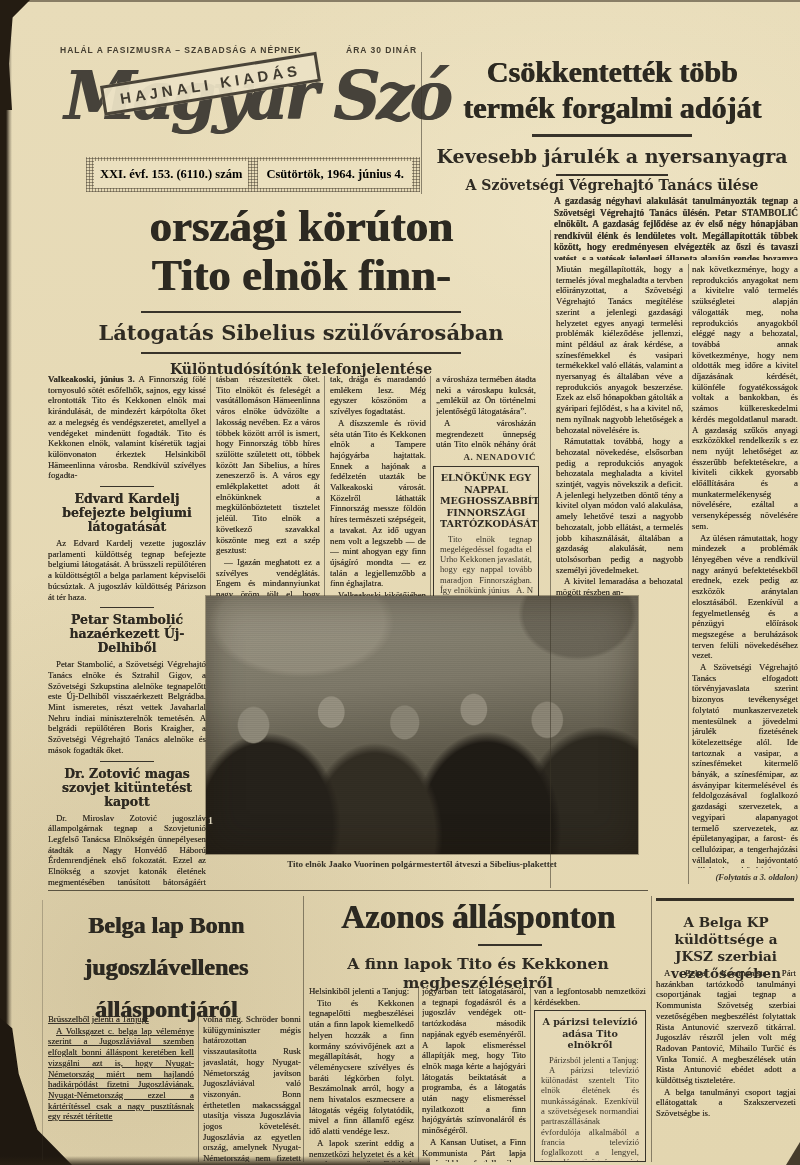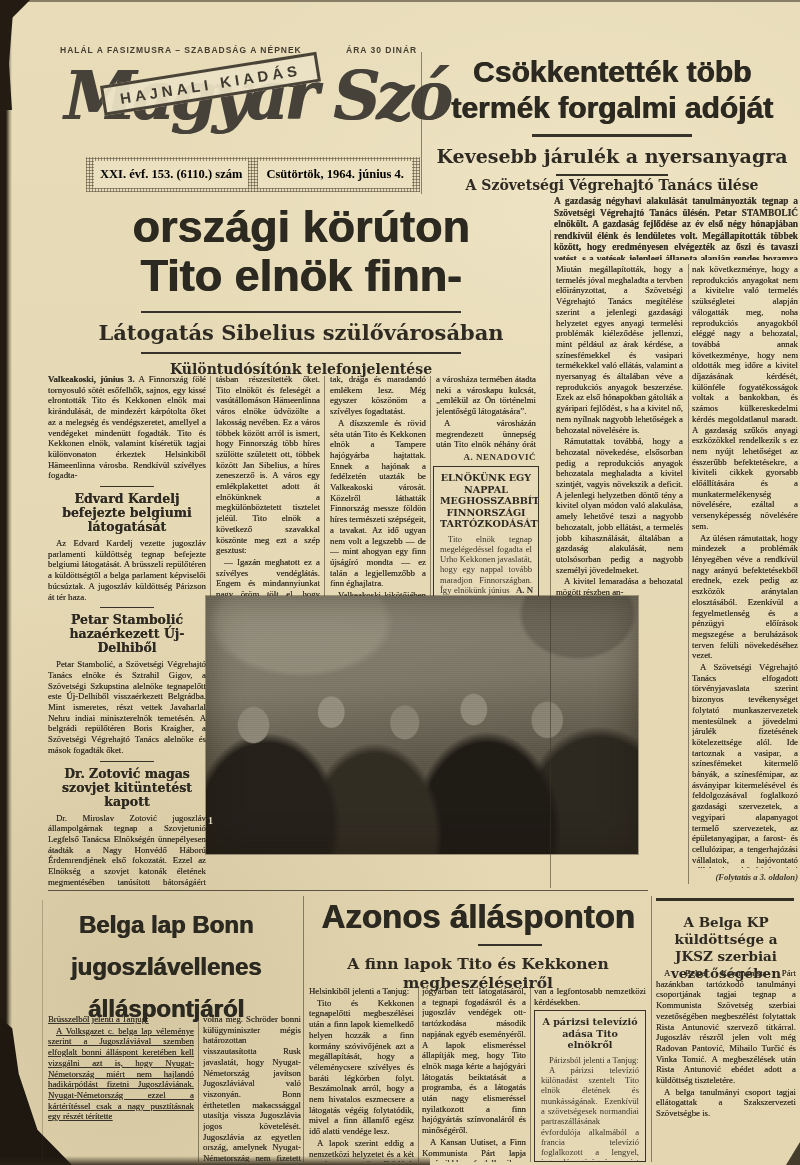--- a/index.html
+++ b/index.html
@@ -48,42 +48,42 @@
            letter-spacing:4px; color:#403b30; background:rgba(235,225,197,.94); white-space:nowrap; }
   .dateband { display:flex; align-items:stretch; gap:10px; padding:4px 8px;
               background-color:#e7dbb8;
               background-image:
                 repeating-linear-gradient(0deg, rgba(70,62,48,.5) 0 1px, transparent 1px 3px),
                 repeating-linear-gradient(90deg, rgba(70,62,48,.5) 0 1px, transparent 1px 3px); }
   .dateband .win { flex:1; background:#ebe0bf; display:flex; align-items:center; justify-content:center;
                    font-size:12.5px; font-weight:bold; color:#000000; white-space:nowrap; padding:1px 6px; }
 
   
-  .h-slab { font-family:Liberation Sans, sans-serif; font-weight:bold; color:#2c2921;
+  .h-slab { font-family:Liberation Serif, serif; font-weight:bold; color:#2c2921;
             text-align:center; text-shadow:.8px 0 0 currentColor; }
   .deck   { font-family:"DejaVu Serif",serif; font-weight:bold; color:#2f2b23; text-align:center; }
 
   
   .col { position:absolute; overflow:hidden; font-size:8.8px; line-height:10.7px;
          text-align:justify; color:#39342a; text-shadow:0 0 .35px rgba(55,48,36,.85); }
   .col p { text-indent:8px; margin-bottom:1px; }
   .col p.nind { text-indent:0; }
   .h3 { font-family:"DejaVu Serif",serif; font-size:12.5px; line-height:1.12; font-weight:bold;
         text-align:center; margin:4px 0; color:#2e2a22; text-indent:0; }
   .divider { width:54px; height:1px; background:#38332a; margin:5px auto; }
   .lead { font-weight:bold; font-size:9.3px; line-height:11.6px; }
   .byline { font-weight:bold; font-size:9px; letter-spacing:.5px; text-align:right; }
 
   .box-article { position:absolute; border:1px solid #38332a; padding:5px 6px; overflow:hidden;
                  background:rgba(233,222,191,.35); }
   .box-title { font-family:"DejaVu Serif",serif; font-weight:bold; text-align:center;
                font-size:9.6px; line-height:11.5px; color:#2e2a22; margin-bottom:4px; }
   .box-body { font-size:8.6px; line-height:10.3px; text-align:justify; }
   .box-body p { text-indent:8px; }
-  .box-sig { position:absolute; right:5px; bottom:2px; font-weight:bold; font-size:8.8px;
+  .box-sig { position:absolute; right:5px; bottom:2px; font-weight:normal; font-size:8.8px;
              background:#e7dbb8; padding-left:5px; }
 
   
   .photo { position:absolute; left:206px; top:596px; width:432px; height:258px;
            box-shadow: inset 0 0 36px rgba(30,22,8,.45), 0 0 0 1px rgba(50,42,28,.4);
            background-color:#6f6a5b;
            background-image:
              radial-gradient(90px 70px at 86% 7%, #46413660 0 60%, transparent 66%),
              radial-gradient(150px 90px at 22% 10%, #a29c8a88 0 55%, transparent 62%),
              radial-gradient(26px 30px at 11% 50%, #8f8a7a 0 58%, transparent 63%),
@@ -182,20 +182,21 @@
     <div class="box-body">
       <p>Tito elnök tegnap megelégedéssel fogadta el Urho Kekkonen javaslatát, hogy egy nappal tovább maradjon Finnországban. Így elnökünk június 8-áig, hétfőig marad a vendégszerető skandináv országban.</p>
     </div>
     <div class="box-sig">A. N</div>
   </div>
 
   <div class="photo">
     <div class="grain"></div>
     <div class="mark1">1</div>
   </div>
+  <div class="caption">Tito elnök Jaako Vuorinen polgármestertől átveszi a Sibelius-plakettet</div>
 
   <div class="vr" style="left:550px; top:230px; height:658px;"></div>
   <div class="col lead" style="left:554px; top:196px; width:244px; height:64px;">
     <p class="nind">A gazdaság négyhavi alakulását tanulmányozták tegnap a Szövetségi Végrehajtó Tanács ülésén. Petar STAMBOLIĆ elnökölt. A gazdaság fejlődése az év első négy hónapjában rendkívül élénk és lendületes volt. Megállapították többek között, hogy eredményesen elvégezték az őszi és tavaszi vetést, s a vetések jelenlegi állapota alapján rendes hozamra van kilátás.</p>
   </div>
   <div class="col" style="left:556px; top:264px; width:127px; height:344px;">
     <p class="nind">Miután megállapították, hogy a termelés jóval meghaladta a tervben előirányzottat, a Szövetségi Végrehajtó Tanács megítélése szerint a jelenlegi gazdasági helyzetet egyes anyagi termelési problémák kiéleződése jellemzi, mint például az árak kérdése, a színesfémekkel és vasipari termékekkel való ellátás, valamint a nyersanyag és általában véve a reprodukciós anyagok beszerzése. Ezek az első hónapokban gátolták a gyáripari fejlődést, s ha a kivitel nő, nem nyílnak nagyobb lehetőségek a behozatal növelésére is.</p>
     <p>Rámutattak továbbá, hogy a behozatal növekedése, elsősorban pedig a reprodukciós anyagok behozatala meghaladta a kivitel szintjét, vagyis növekszik a deficit. A jelenlegi helyzetben döntő tény a kivitel olyan módon való alakulása, amely lehetővé teszi a nagyobb behozatalt, jobb ellátást, a termelés jobb kihasználását, általában a gazdaság alakulását, nem utolsósorban pedig a nagyobb személyi jövedelmeket.</p>
     <p>A kivitel lemaradása a behozatal mögött részben an-</p>
   </div>

